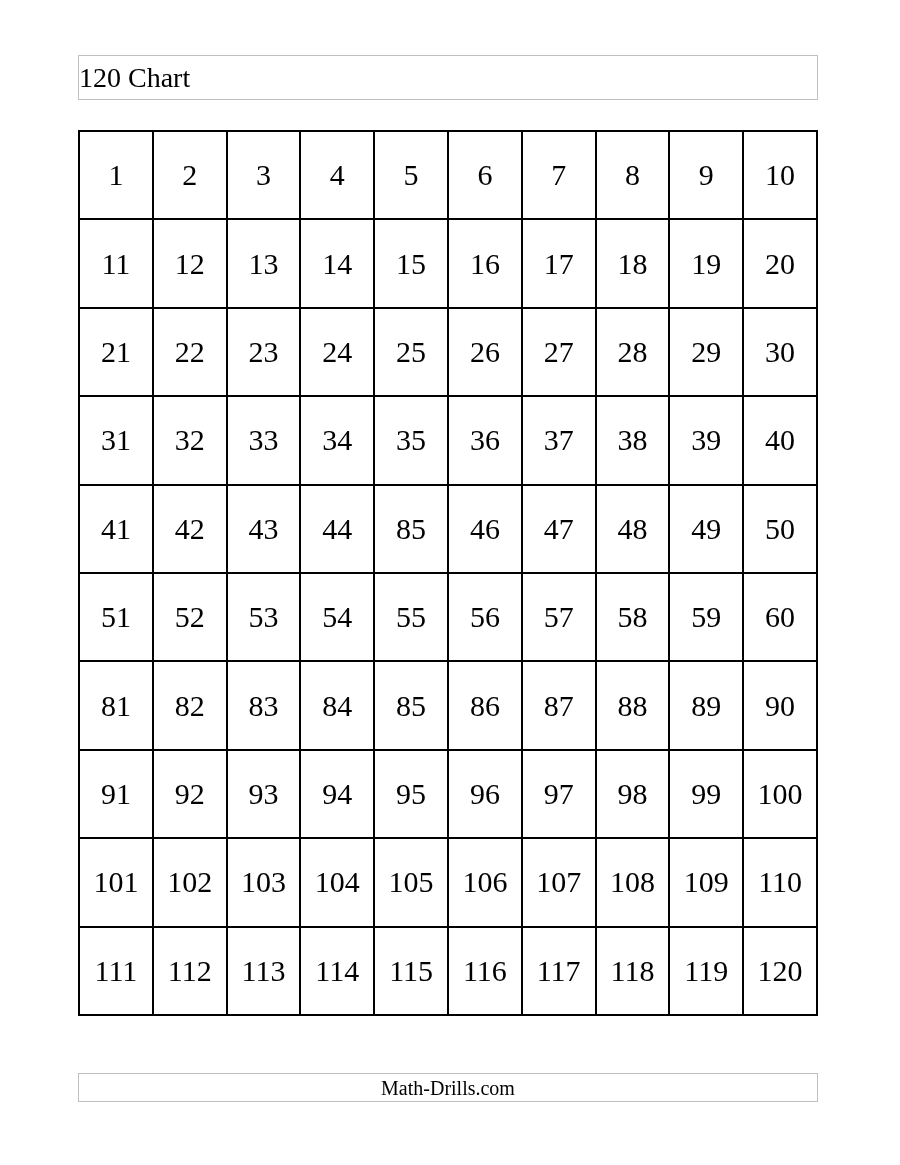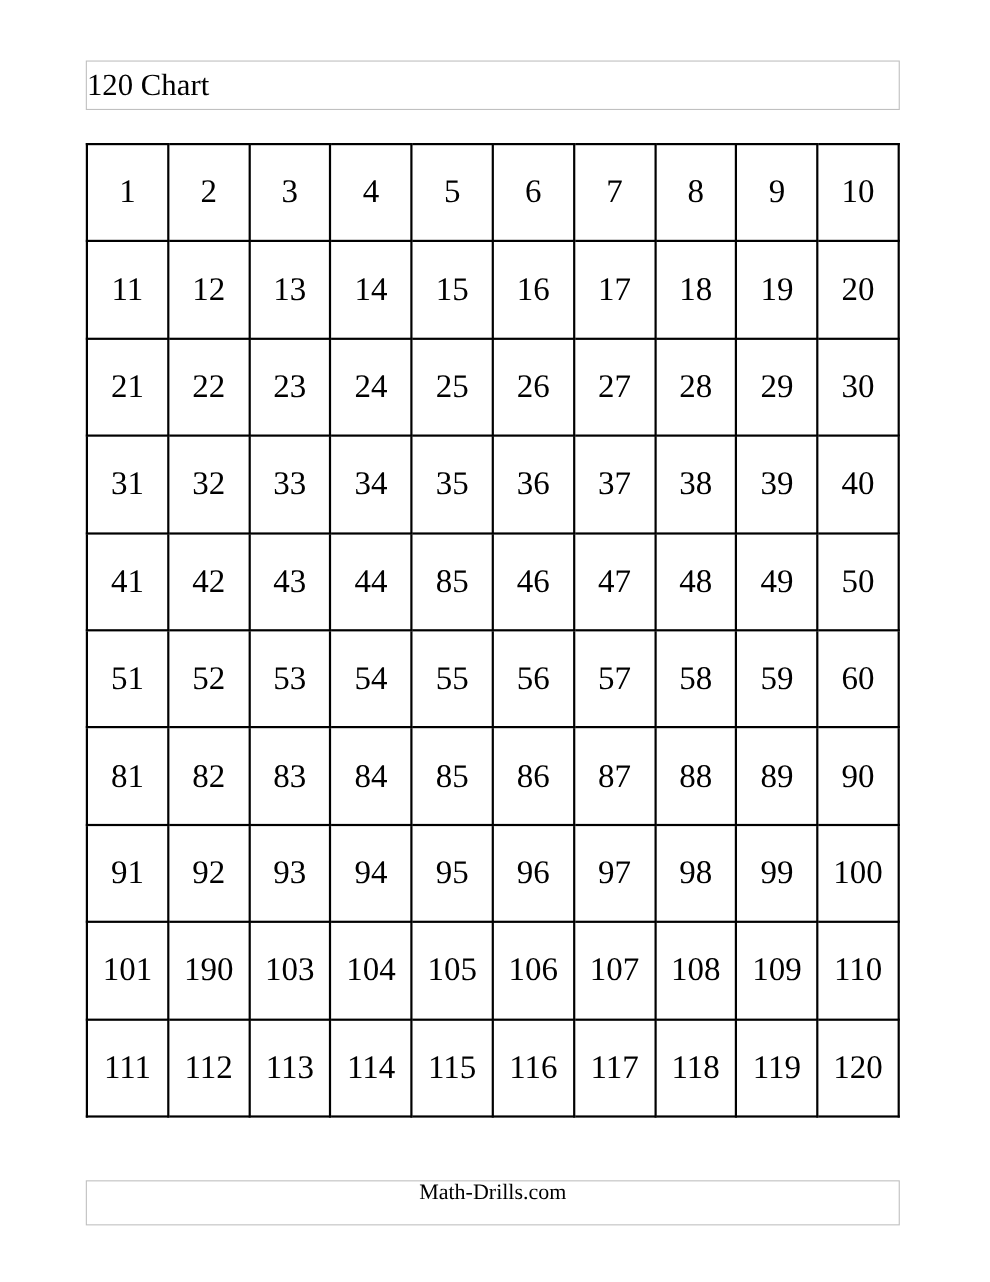--- a/index.html
+++ b/index.html
@@ -49,24 +49,25 @@
     vertical-align: middle;
     font-size: 30px;
     padding: 0;
     background: var(--bg);
   }
   .footer-box {
     position: absolute;
     left: 78px;
     top: 1073px;
     width: 740px;
-    height: 41px;
+    height: 29px;
     border: 1px solid var(--box-border);
     background: var(--bg);
     display: flex;
+    align-items: center;
     justify-content: center;
   }
   .footer-box .footer-text {
     font-size: 20px;
     line-height: 1;
   }
 </style>
 </head>
 <body>
 
@@ -169,21 +170,21 @@
           <td>94</td>
           <td>95</td>
           <td>96</td>
           <td>97</td>
           <td>98</td>
           <td>99</td>
           <td>100</td>
         </tr>
         <tr>
           <td>101</td>
-          <td>190</td>
+          <td>102</td>
           <td>103</td>
           <td>104</td>
           <td>105</td>
           <td>106</td>
           <td>107</td>
           <td>108</td>
           <td>109</td>
           <td>110</td>
         </tr>
         <tr>

